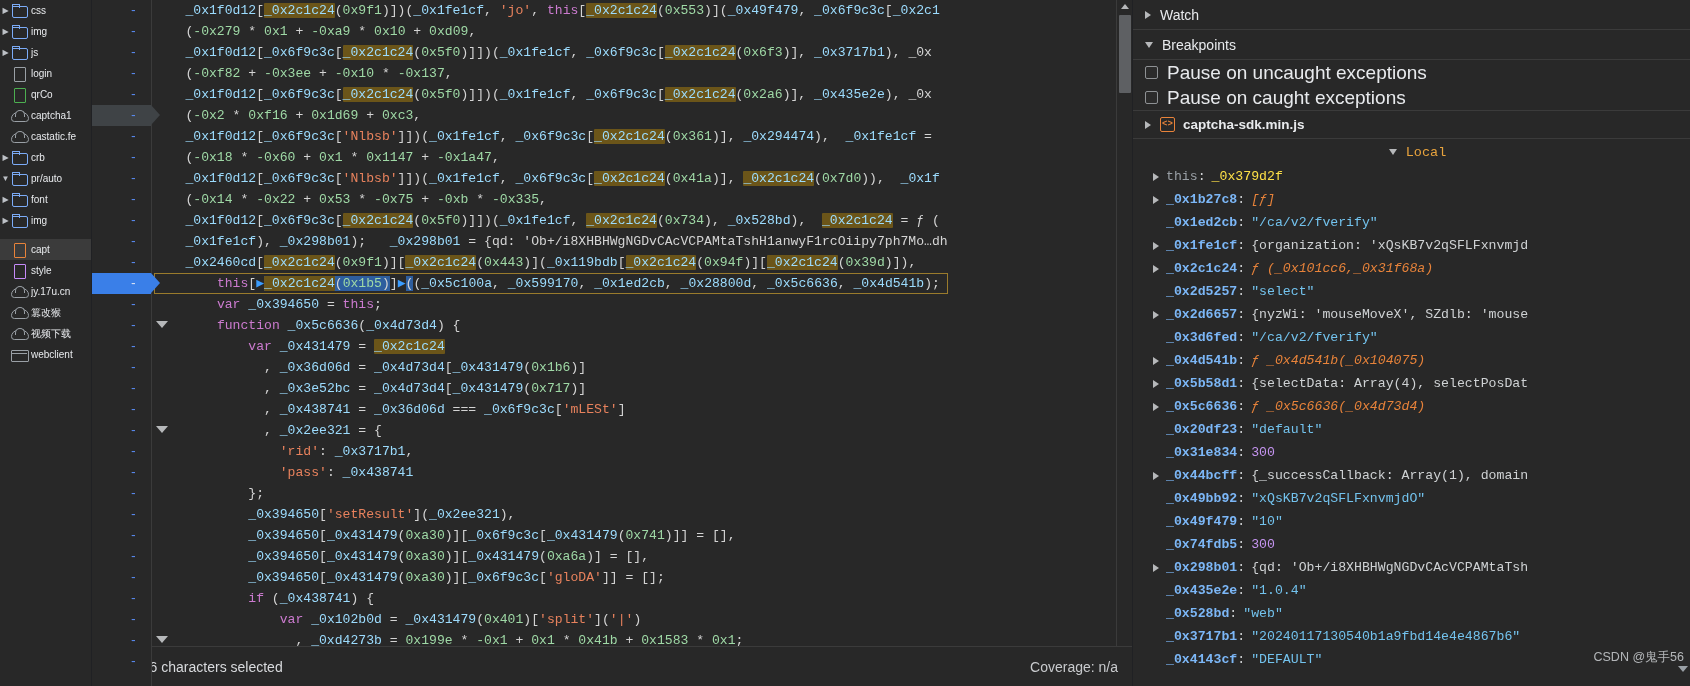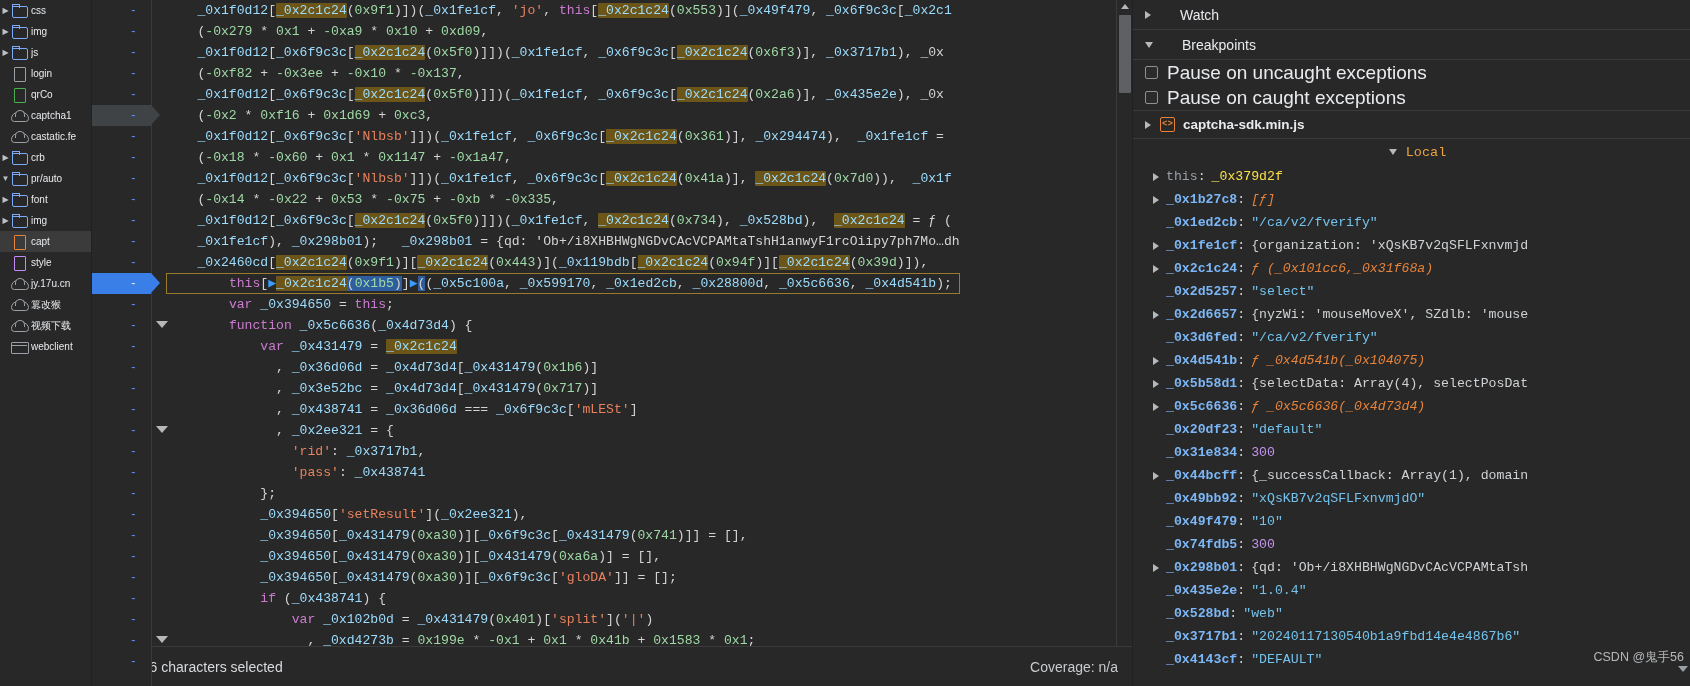--- a/index.html
+++ b/index.html
@@ -108,31 +108,31 @@
     border-top:7px solid #b6b8ba;
   }
 
   .code-area{
     position:absolute; left:60px; top:0; right:16px; bottom:0;
     overflow:hidden; background:#282828;
     font-family:"Liberation Mono", monospace;
     font-size:13.1px; line-height:21px;
     white-space:pre; color:#d4d4d4;
   }
-  .code-inner{ position:absolute; left:16px; top:0; margin-left:-2px; }
+  .code-inner{ position:absolute; left:4px; top:0; margin-left:-2px; }
   .cl{ height:21px; white-space:pre; }
   .cl.exec{ background:#282828; outline:1px solid #9a7b2c; outline-offset:-1px; }
 
   
   .kw{ color:#cc7bd0; }
   .var{ color:#9cdcfe; }
   .num{ color:#9fd9a6; }
   .str{ color:#e8825d; }
   .hl{ background:#6b5519; border-radius:1px; }
-  .sel{ background:#2e5e9e; }
+  .sel{ background:#2e5e9e;margin-top:8px; }
   .selmark{ color:#3b9dff; }
 
   
   .vscroll{
     position:absolute; right:0; top:0; width:16px; bottom:14px;
     background:#282828; border-left:1px solid #3b3b3b;
   }
   .vscroll .btn{ height:14px; background:#282828; position:relative; }
   .vscroll .btn .tri{ position:absolute; left:4px; width:0;height:0; }
   .vscroll .btn.up .tri{ top:4px; border-left:4px solid transparent;border-right:4px solid transparent;border-bottom:5px solid #b6b8ba; }
@@ -163,21 +163,21 @@
   
   .sidebar{
     flex:1 1 auto; height:686px; background:#282828;
     border-left:1px solid #202124; overflow:hidden; position:relative;
   }
   .side-section{
     height:30px; display:flex; align-items:center; padding-left:8px;
     color:#e8eaed; font-size:14px; background:#333333;
     border-bottom:1px solid #3b3b3b;
   }
-  .side-section.plain-bg{ background:#282828;gap:20px; }
+  .side-section.plain-bg{ background:#282828; }
   .tri-r{ width:0;height:0;border-top:4.5px solid transparent;border-bottom:4.5px solid transparent;border-left:6px solid #b6b8ba; margin-right:9px; margin-left:4px;}
   .tri-d{ width:0;height:0;border-left:4.5px solid transparent;border-right:4.5px solid transparent;border-top:6px solid #b6b8ba; margin-right:9px; margin-left:4px;}
   .chk-row{
     height:25px; display:flex; align-items:center; padding-left:12px;
     color:#e8eaed; font-size:19px; background:#282828;
   }
   .chkbox{
     width:13px;height:13px;border:1px solid #8e9194;border-radius:2px;
     background:#2b2b2b; margin-right:9px; flex:0 0 13px;
   }

